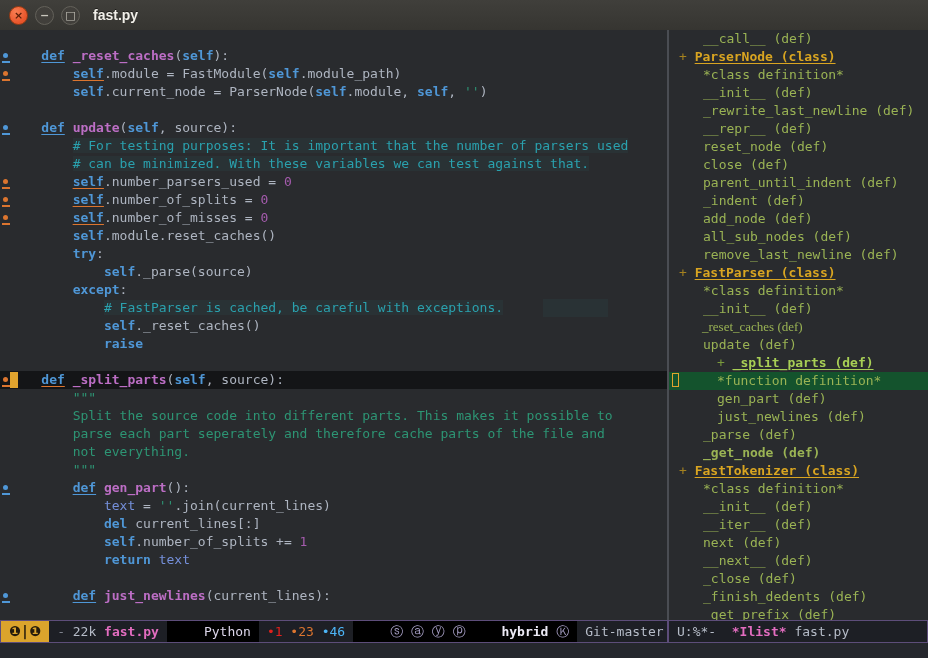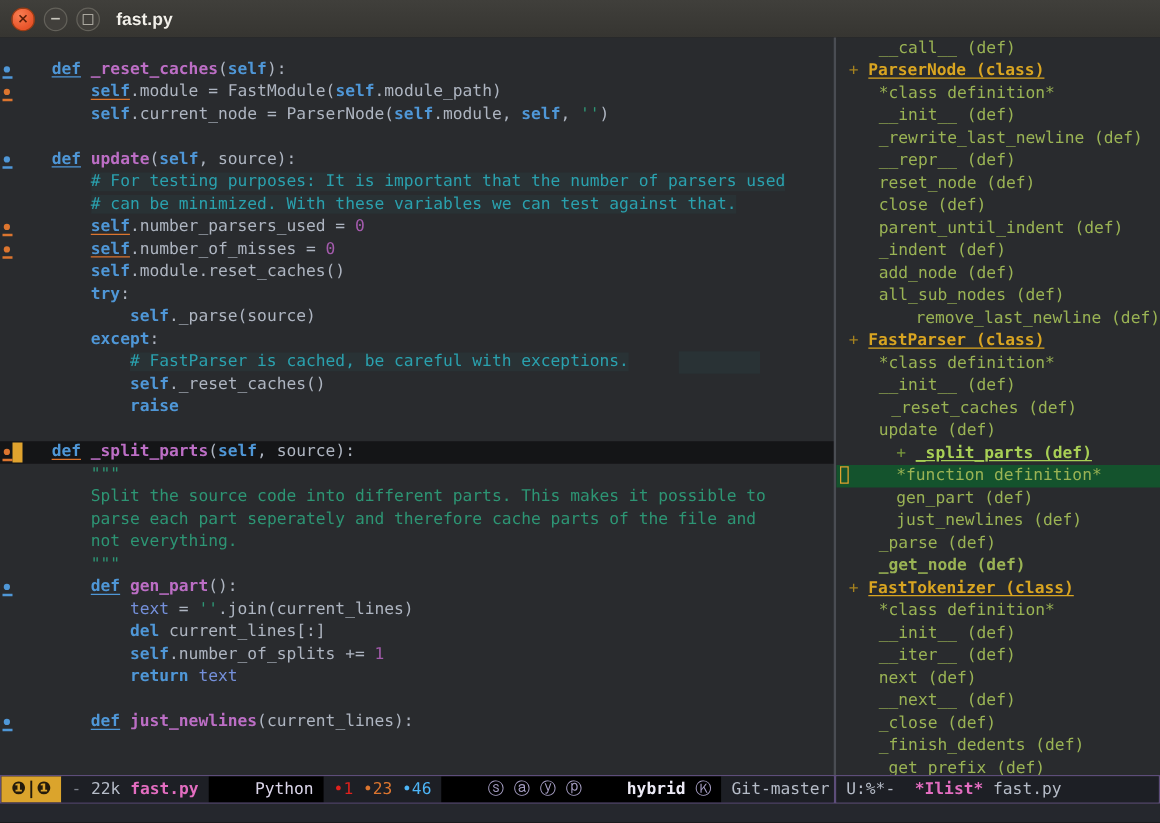--- a/index.html
+++ b/index.html
@@ -125,20 +125,26 @@
         <span class="rf"></span>
       </div>
       <div class="line">
         <i class="dot o"></i>
         <span class="code"><span class="tk-p">        </span><span class="tk-k u-o">self</span><span class="tk-p">.number_parsers_used = </span><span class="tk-n">0</span></span>
         <span class="fill"></span>
         <span class="rf"></span>
       </div>
       <div class="line">
         <i class="dot o"></i>
+        <span class="code"><span class="tk-p">        </span><span class="tk-k u-o">self</span><span class="tk-p">.number_of_splits = </span><span class="tk-n">0</span></span>
+        <span class="fill"></span>
+        <span class="rf"></span>
+      </div>
+      <div class="line">
+        <i class="dot o"></i>
         <span class="code"><span class="tk-p">        </span><span class="tk-k u-o">self</span><span class="tk-p">.number_of_misses = </span><span class="tk-n">0</span></span>
         <span class="fill"></span>
         <span class="rf"></span>
       </div>
       <div class="line">
         <span class="code"><span class="tk-p">        </span><span class="tk-k">self</span><span class="tk-p">.module.reset_caches()</span></span>
         <span class="fill"></span>
         <span class="rf"></span>
       </div>
       <div class="line">
@@ -257,25 +263,25 @@
       <div class="srow" style="padding-left: 34px;"><span class="s-def">*class definition*</span></div>
       <div class="srow" style="padding-left: 34px;"><span class="s-def">__init__ (def)</span></div>
       <div class="srow" style="padding-left: 34px;"><span class="s-def">_rewrite_last_newline (def)</span></div>
       <div class="srow" style="padding-left: 34px;"><span class="s-def">__repr__ (def)</span></div>
       <div class="srow" style="padding-left: 34px;"><span class="s-def">reset_node (def)</span></div>
       <div class="srow" style="padding-left: 34px;"><span class="s-def">close (def)</span></div>
       <div class="srow" style="padding-left: 34px;"><span class="s-def">parent_until_indent (def)</span></div>
       <div class="srow" style="padding-left: 34px;"><span class="s-def">_indent (def)</span></div>
       <div class="srow" style="padding-left: 34px;"><span class="s-def">add_node (def)</span></div>
       <div class="srow" style="padding-left: 34px;"><span class="s-def">all_sub_nodes (def)</span></div>
-      <div class="srow" style="padding-left: 34px; text-align: right;"><span class="s-def">remove_last_newline (def)</span></div>
+      <div class="srow" style="padding-left: 34px;"><span class="s-def">remove_last_newline (def)</span></div>
       <div class="srow" style="padding-left: 10px;"><span class="s-plus-class">+ </span><span class="s-class">FastParser (class)</span></div>
       <div class="srow" style="padding-left: 34px;"><span class="s-def">*class definition*</span></div>
       <div class="srow" style="padding-left: 34px;"><span class="s-def">__init__ (def)</span></div>
-      <div class="srow" style="padding-left: 44px;"><span class="s-def">_reset_caches (def)</span></div>
+      <div class="srow" style="padding-left: 33px; font-family: Liberation Serif, serif;"><span class="s-def">_reset_caches (def)</span></div>
       <div class="srow" style="padding-left: 34px;"><span class="s-def">update (def)</span></div>
       <div class="srow" style="padding-left: 48px;"><span class="s-plus-def">+ </span><span class="s-defsel">_split_parts (def)</span></div>
       <div class="srow active" style="padding-left: 48px;"><span class="hollow"></span><span class="s-def">*function definition*</span></div>
       <div class="srow" style="padding-left: 48px;"><span class="s-def">gen_part (def)</span></div>
       <div class="srow" style="padding-left: 48px;"><span class="s-def">just_newlines (def)</span></div>
       <div class="srow" style="padding-left: 34px;"><span class="s-def">_parse (def)</span></div>
       <div class="srow" style="padding-left: 34px; font-weight: bold;"><span class="s-def">_get_node (def)</span></div>
       <div class="srow" style="padding-left: 10px;"><span class="s-plus-class">+ </span><span class="s-class">FastTokenizer (class)</span></div>
       <div class="srow" style="padding-left: 34px;"><span class="s-def">*class definition*</span></div>
       <div class="srow" style="padding-left: 34px;"><span class="s-def">__init__ (def)</span></div>

